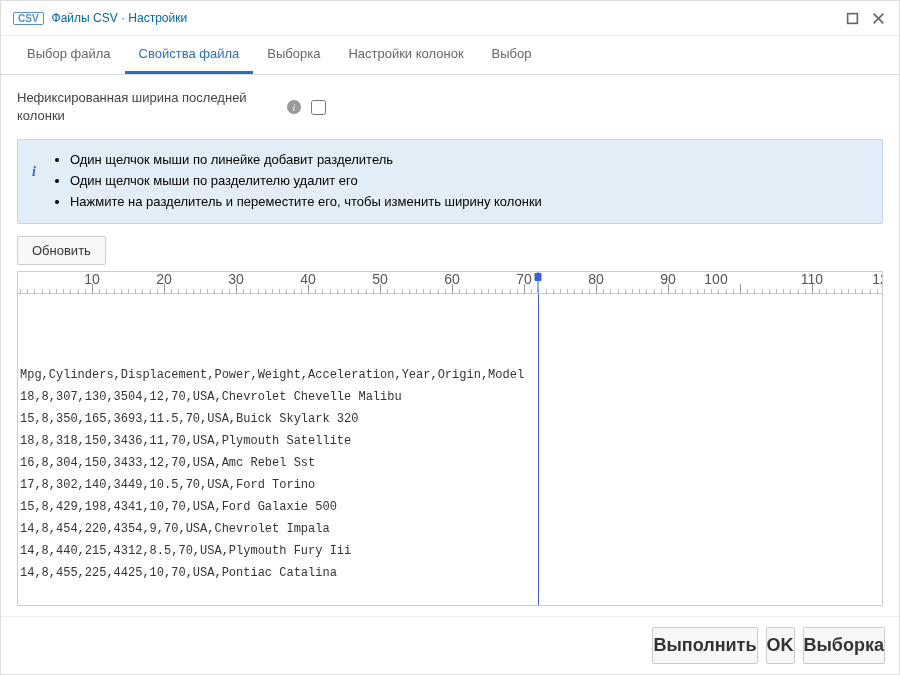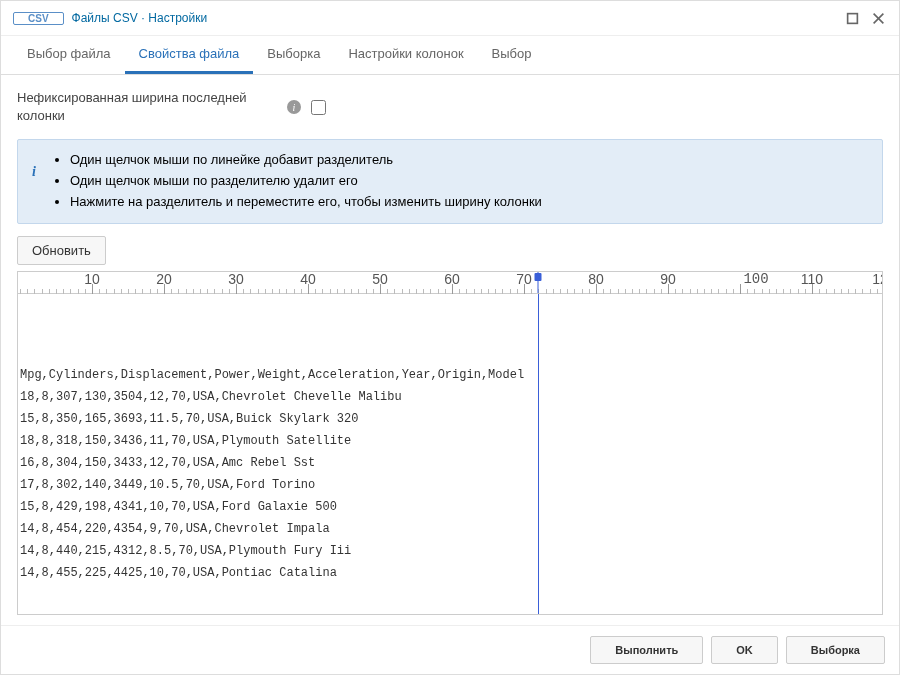--- a/index.html
+++ b/index.html
@@ -23,21 +23,21 @@
     align-items: center;
     padding: 8px 12px;
     border-bottom: 1px solid #eee;
   }
   .titlebar .icon {
     color: #5a8fc7;
     font-size: 10px;
     font-weight: bold;
     margin-right: 8px;
     border: 1px solid #5a8fc7;
-    padding: 0 14px;
+    padding: 0 4px;
     border-radius: 2px;
   }
   .titlebar .title {
     flex: 1;
     font-size: 12px;
     color: #0369a1;
   }
   .titlebar .win-btn {
     width: 18px;
     height: 18px;
@@ -223,26 +223,26 @@
     z-index: 1;
   }
   .footer {
     padding: 10px 14px;
     display: flex;
     justify-content: flex-end;
     gap: 8px;
     border-top: 1px solid #eee;
   }
   .footer button {
-    padding: 7px 24px;
+    padding: 7px 0;
     background: #f7f7f7;
     border: 1px solid #ccc;
     border-radius: 2px;
     cursor: pointer;
-    font-size: 11px;
+    font-size: 18px;
     color: #333;
     font-weight: 600;
   }
   .svg-icon { width: 13px; height: 13px; stroke: #666; fill: none; stroke-width: 1.5; }
 </style>
 </head>
 <body>
 
 <div class="window">
 
@@ -400,21 +400,21 @@
           <div class="tick-minor" style="left: 657.2px;"></div>
           <div class="tick-minor" style="left: 664.4px;"></div>
           <div class="tick-minor" style="left: 671.6px;"></div>
           <div class="tick-minor" style="left: 678.8px;"></div>
           <div class="tick-minor" style="left: 686px;"></div>
           <div class="tick-minor" style="left: 693.2px;"></div>
           <div class="tick-minor" style="left: 700.4px;"></div>
           <div class="tick-minor" style="left: 707.6px;"></div>
           <div class="tick-minor" style="left: 714.8px;"></div>
           <div class="tick-major" style="left: 722px;"></div>
-          <div class="tick-label" style="left: 738px; font-family: Liberation Mono, monospace;">100</div>
+          <div class="tick-label" style="left: 698px;">100</div>
           <div class="tick-minor" style="left: 729.2px;"></div>
           <div class="tick-minor" style="left: 736.4px;"></div>
           <div class="tick-minor" style="left: 743.6px;"></div>
           <div class="tick-minor" style="left: 750.8px;"></div>
           <div class="tick-minor" style="left: 758px;"></div>
           <div class="tick-minor" style="left: 765.2px;"></div>
           <div class="tick-minor" style="left: 772.4px;"></div>
           <div class="tick-minor" style="left: 779.6px;"></div>
           <div class="tick-minor" style="left: 786.8px;"></div>
           <div class="tick-major" style="left: 794px;"></div>

